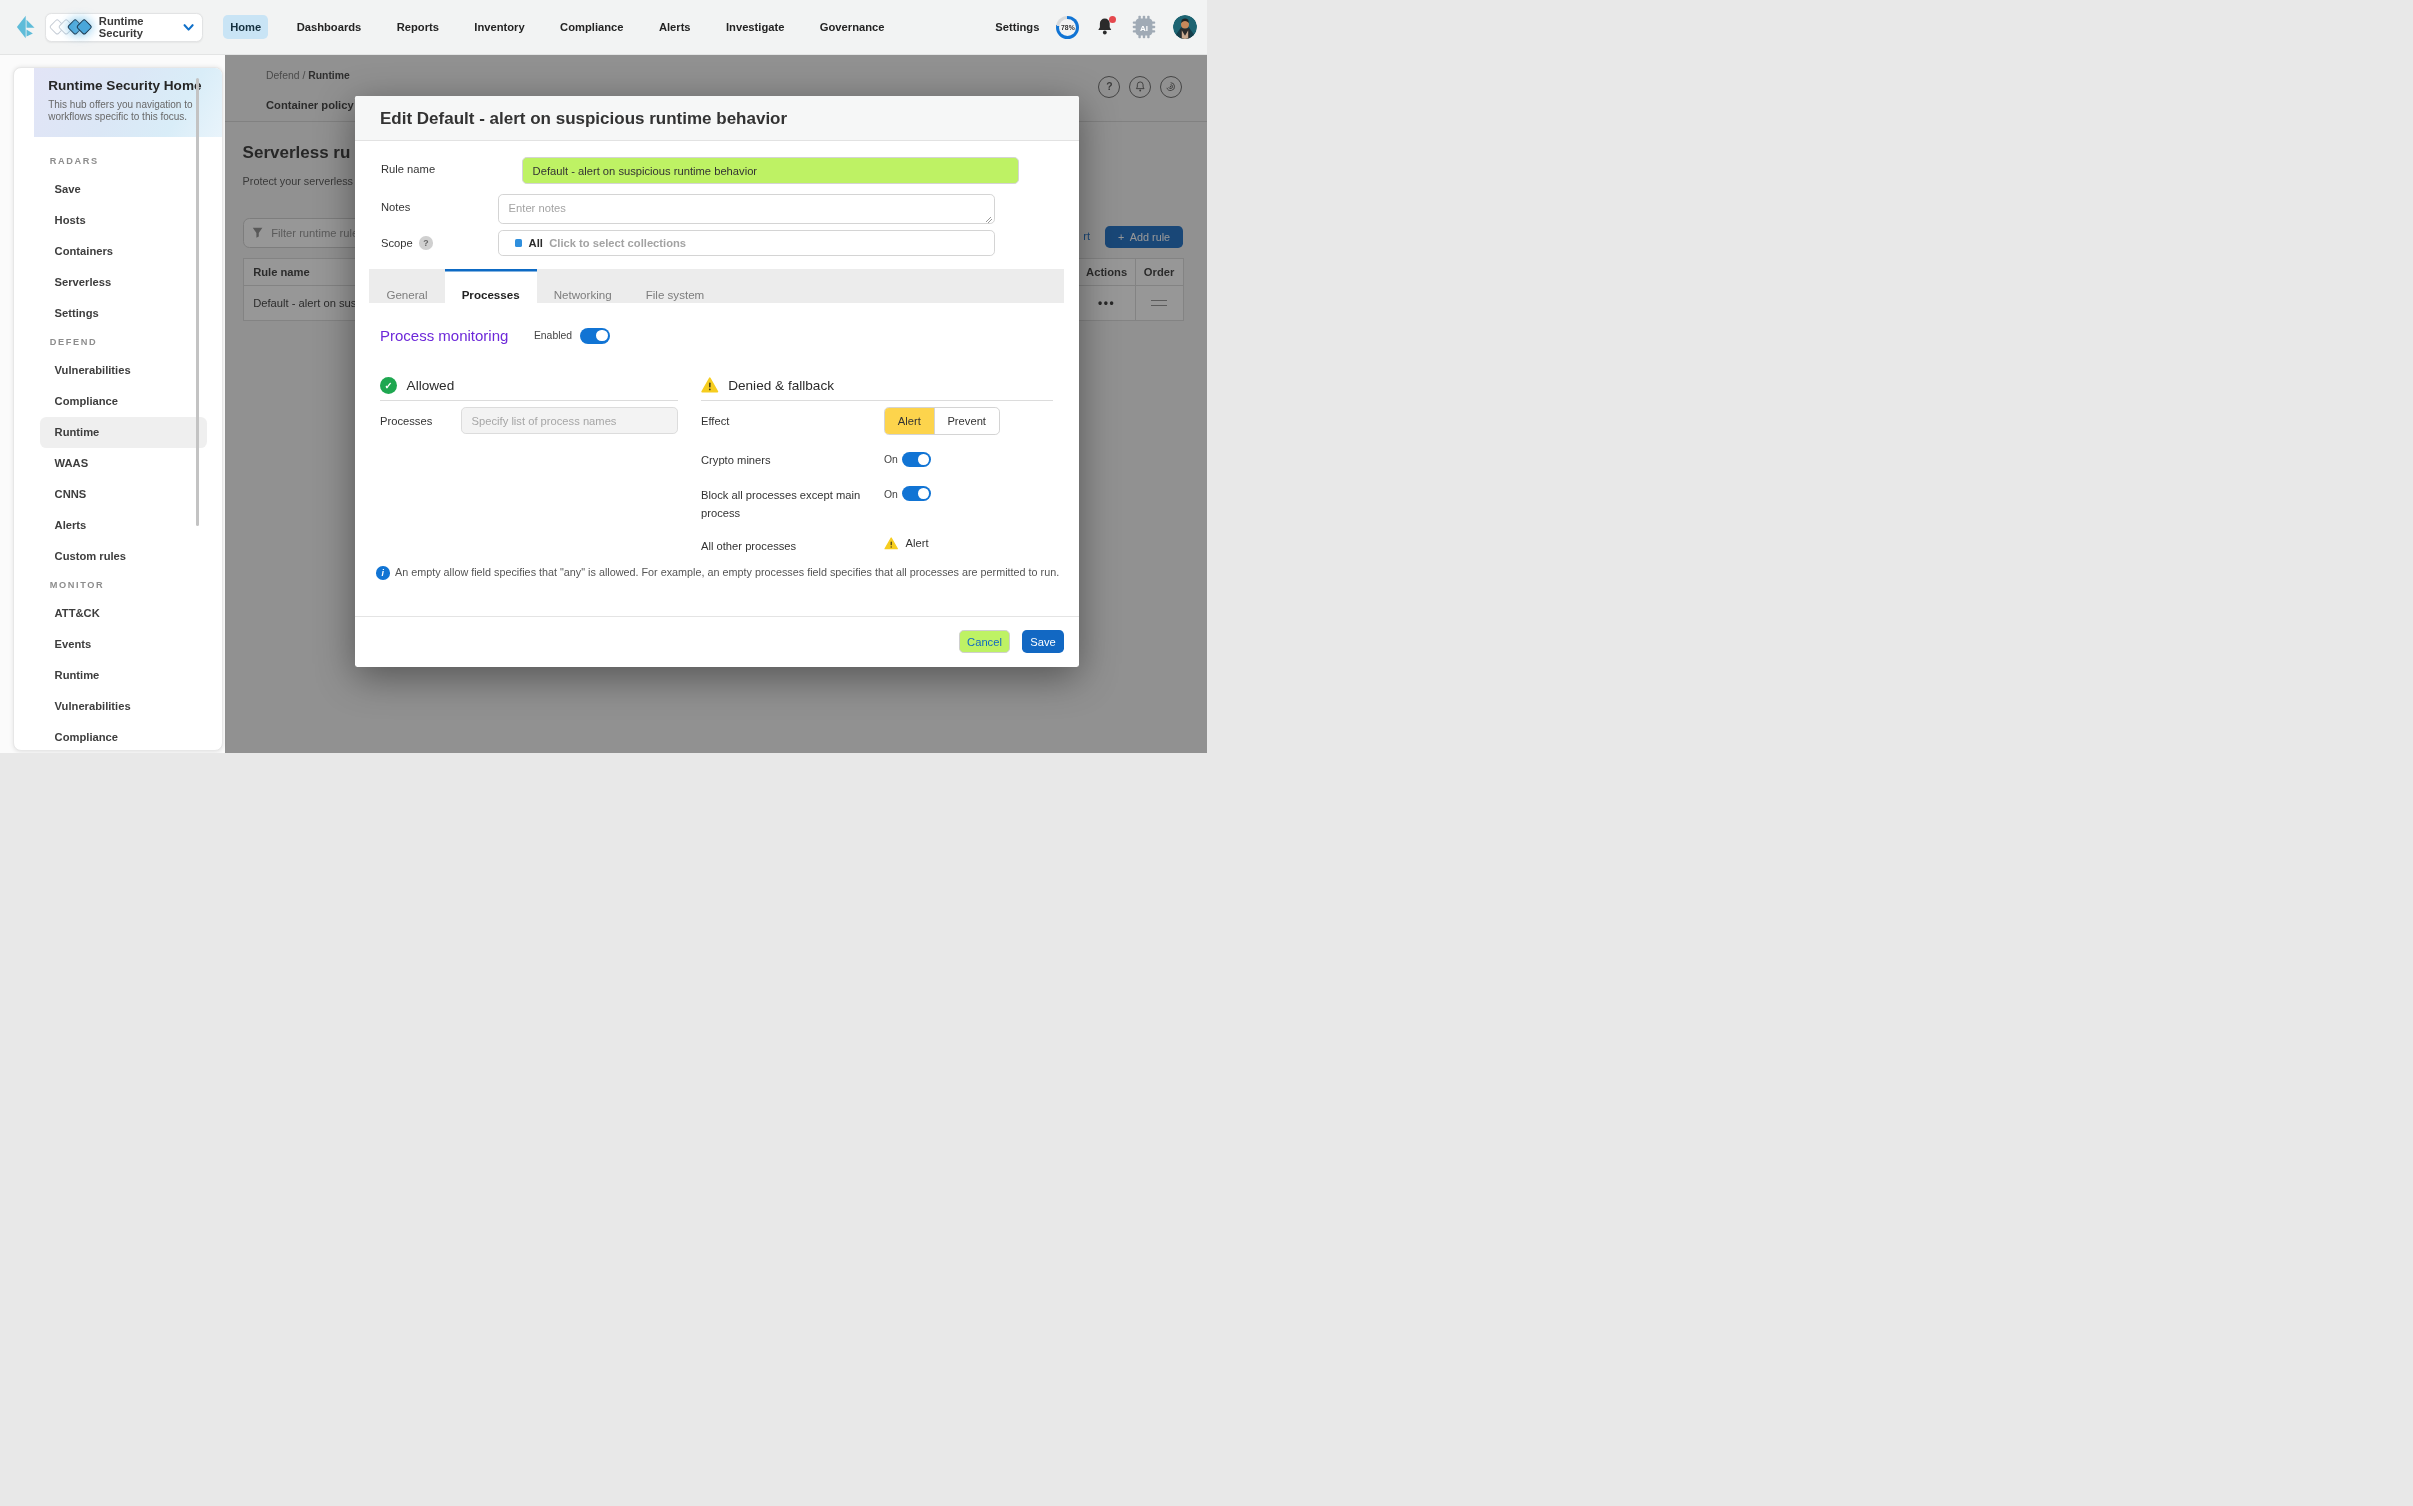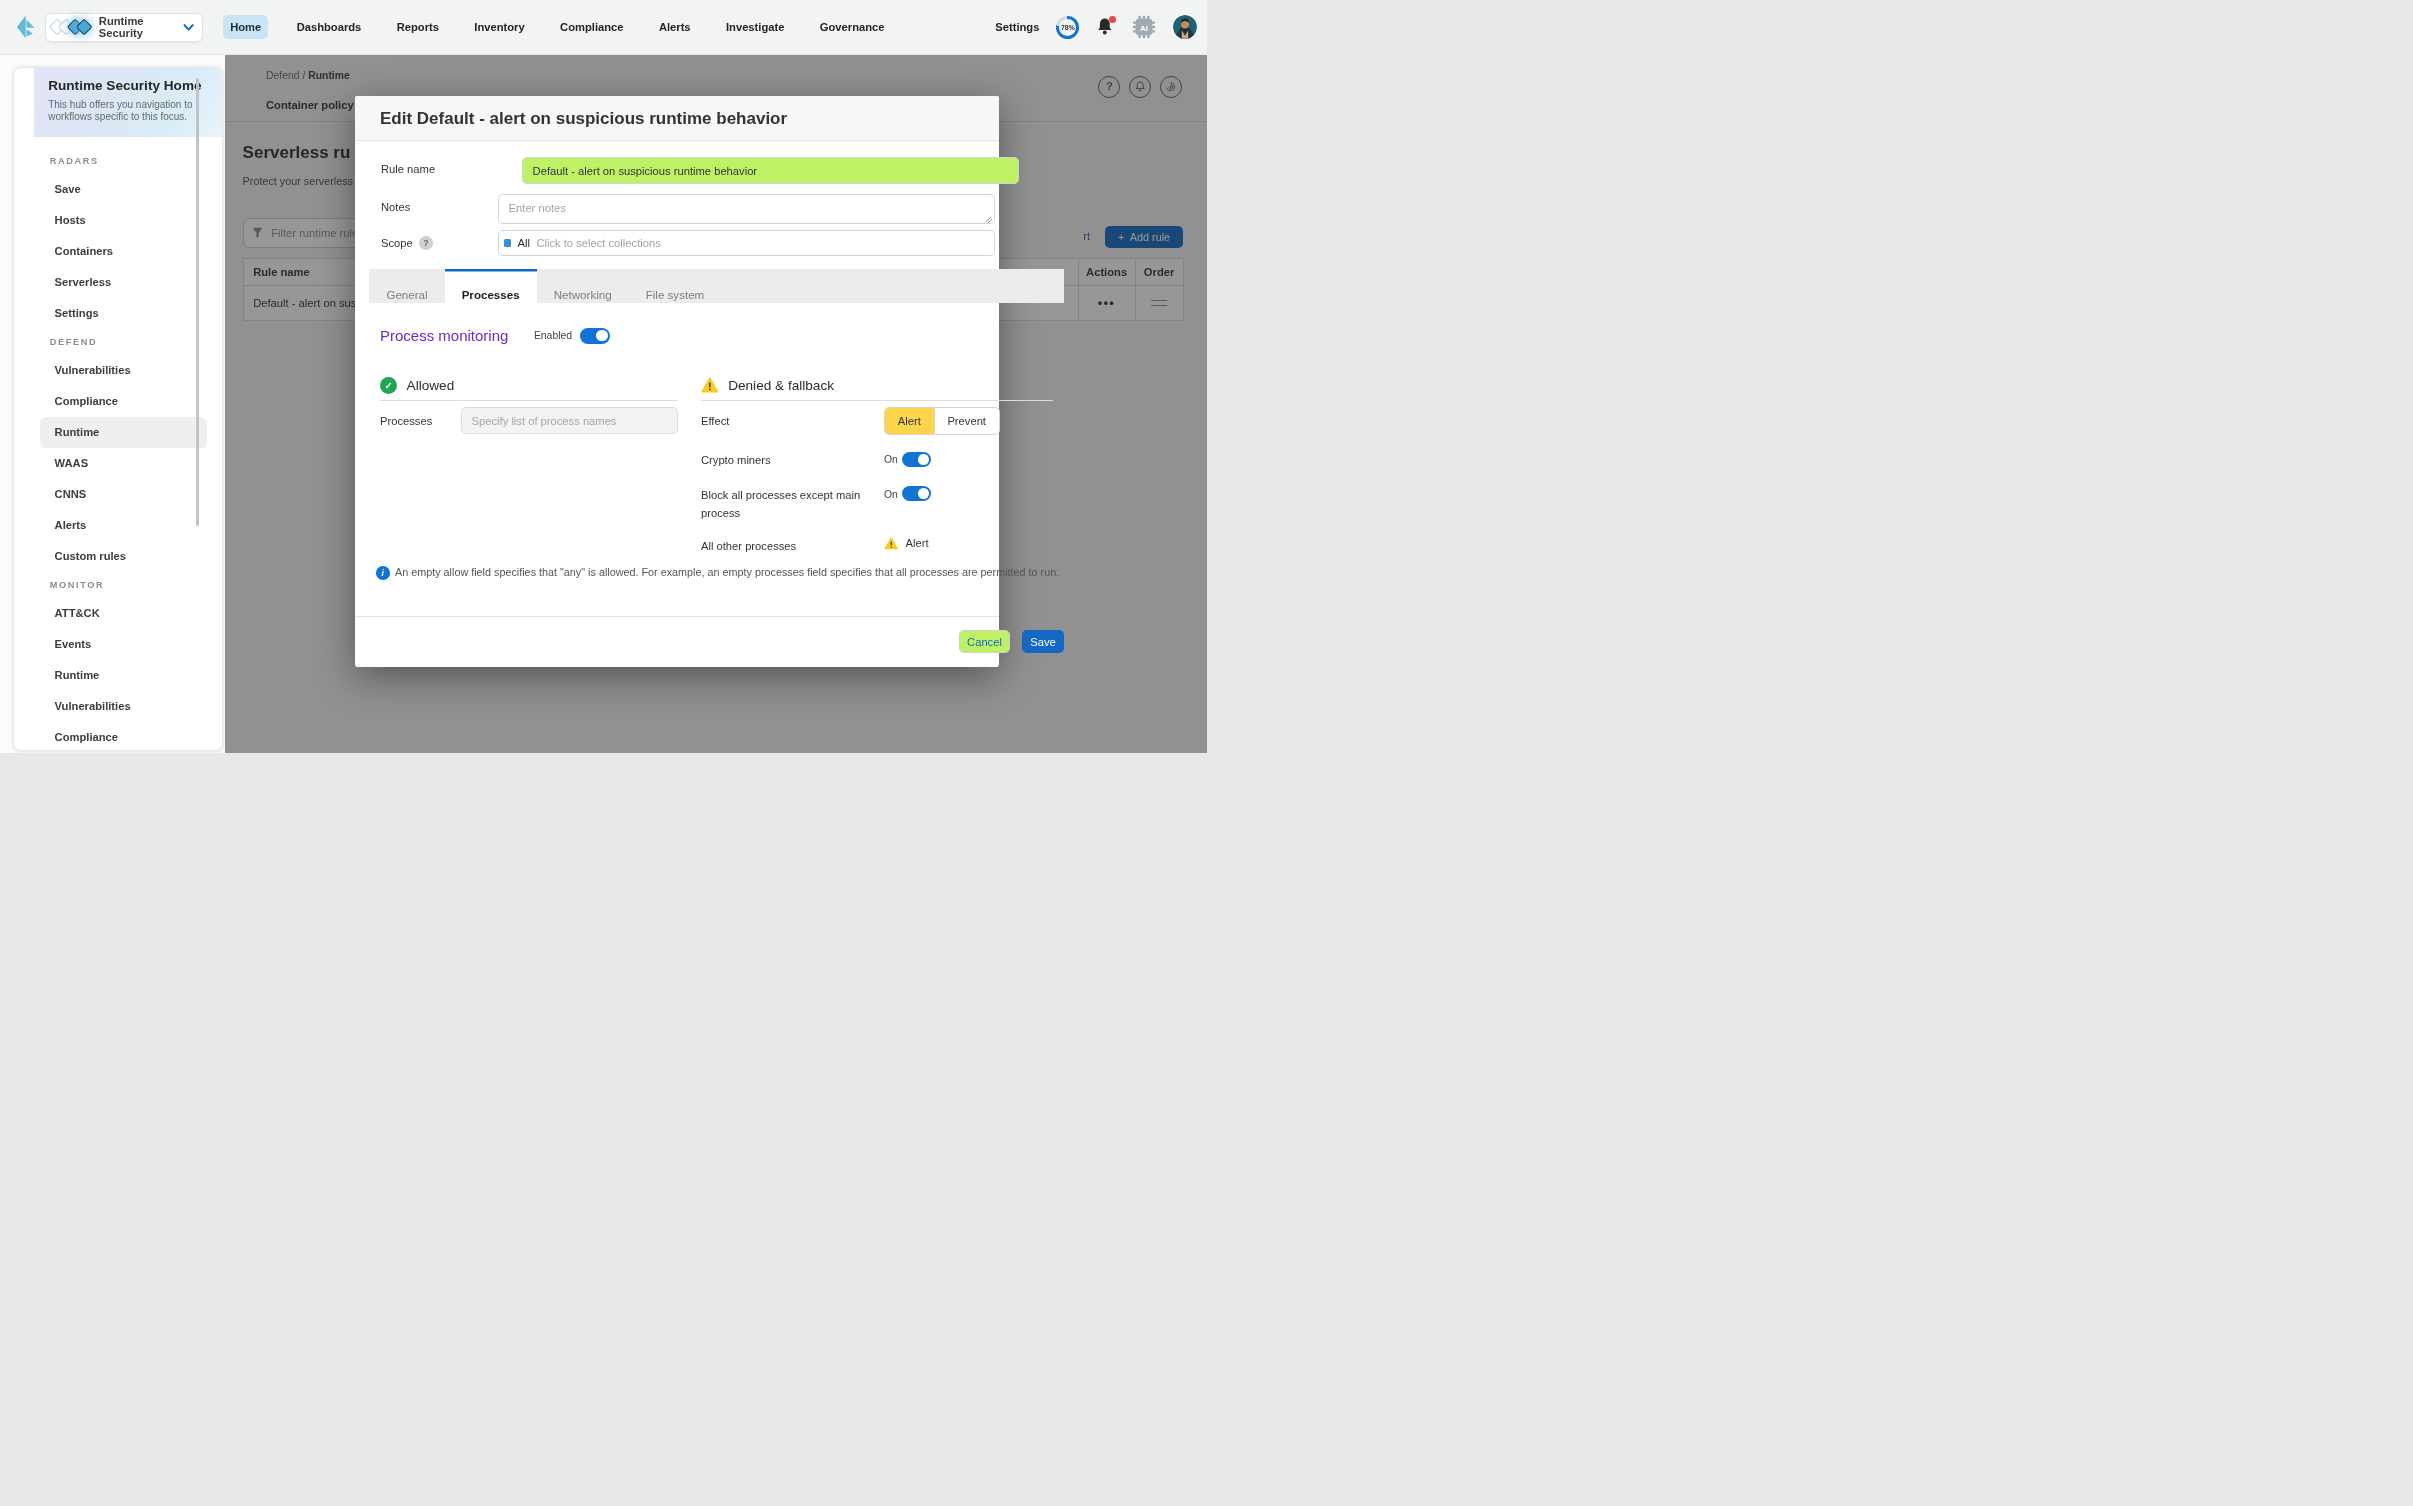--- a/index.html
+++ b/index.html
@@ -76,37 +76,37 @@
   .drag span{display:block;width:16px;height:1.6px;background:#8f8f8f;}
   .cicons{position:absolute;right:25px;top:21.5px;display:flex;gap:8.8px;}
   .circle-btn{width:20px;height:20px;border-radius:50%;border:1.2px solid #636363;display:flex;
               align-items:center;justify-content:center;color:#555;font-size:10.4px;font-weight:700;cursor:pointer;}
   .exp-frag{position:absolute;right:117px;top:176px;font-size:11.2px;color:#1268c3;cursor:pointer;}
   .add-rule{position:absolute;right:24px;top:172px;width:78px;height:22.3px;background:#1268c3;border:none;
             border-radius:4.8px;color:#fff;font-size:10.8px;font-family:inherit;display:flex;align-items:center;
             justify-content:center;gap:5.6px;cursor:pointer;}
   .overlay{position:absolute;inset:0;background:rgba(33,33,33,.47);z-index:5;}
   
-  .modal{position:absolute;left:355px;top:96px;width:644px;height:571px;background:#fff;border-radius:2.4px;
+  .modal{position:absolute;left:355px;top:96px;width:724px;height:571px;background:#fff;border-radius:2.4px;
          box-shadow:0 9.6px 38px rgba(0,0,0,.42);z-index:30;}
   .m-head{position:absolute;left:0;top:0;width:100%;height:45px;background:#f6f7f7;
           border-bottom:0.8px solid #e2e2e2;border-radius:2.4px 2.4px 0 0;box-sizing:border-box;}
   .m-title{position:absolute;left:25px;top:0;line-height:45px;font-size:17px;font-weight:600;color:#333;}
   .f-label{position:absolute;font-size:11.2px;color:#333;display:flex;align-items:center;gap:6.4px;}
   .qbadge{width:13.6px;height:13.6px;border-radius:50%;background:#d0d0d0;color:#666;font-size:8.8px;
           font-weight:700;display:flex;align-items:center;justify-content:center;cursor:pointer;}
   .f-input{position:absolute;border:0.8px solid #d4d4d4;border-radius:4.8px;font-size:11.2px;color:#333;
            font-family:inherit;padding:0 9.6px;box-sizing:border-box;outline:none;background:#bef264;margin-left:24px;}
   .f-input::placeholder,.f-area::placeholder{color:#a3a3a3;}
   .f-area{position:absolute;border:0.8px solid #d4d4d4;border-radius:4.8px;font-size:11.2px;color:#333;
           font-family:inherit;padding:7.2px 9.6px;box-sizing:border-box;outline:none;resize:none;}
   .resize-glyph{position:absolute;left:631px;top:121px;width:6.4px;height:6.4px;
       background:linear-gradient(135deg,transparent 40%,#999 40% 48%,transparent 48% 66%,#999 66% 74%,transparent 74%);}
   .scope-field{position:absolute;left:143px;top:134px;width:497px;height:26px;border:0.8px solid #d4d4d4;
-               border-radius:4.8px;display:flex;align-items:center;padding:0 5px;gap:6.4px;box-sizing:border-box;cursor:pointer;}
+               border-radius:4.8px;display:flex;align-items:center;padding:0 16px;gap:6.4px;box-sizing:border-box;cursor:pointer;font-weight:bold;}
   .scope-sq{width:7.2px;height:7.2px;background:#2f8fdd;border-radius:1.6px;}
   .scope-all{font-size:11.2px;color:#2b2b2b;}
   .scope-ph{font-size:11.2px;color:#a3a3a3;}
   .m-tabs{position:absolute;left:14.4px;top:173px;width:695px;height:34px;background:#ececec;display:flex;}
   .m-tab{height:34px;display:flex;align-items:center;padding:8px 17px;font-size:11.6px;color:#7d7d7d;cursor:pointer;}
   .m-tab.active{background:#fff;color:#222;font-weight:700;box-shadow:inset 0 2.4px 0 #0d6ac4;}
   .pm-row{position:absolute;left:25px;top:231px;display:flex;align-items:center;}
   .pm-title{font-size:15px;color:#6d28d9;}
   .pm-state{font-size:10.4px;color:#444;margin-left:25.5px;margin-right:8px;}
   .toggle{width:29px;height:15px;border-radius:8px;background:#1174d4;position:relative;cursor:pointer;flex:none;}

